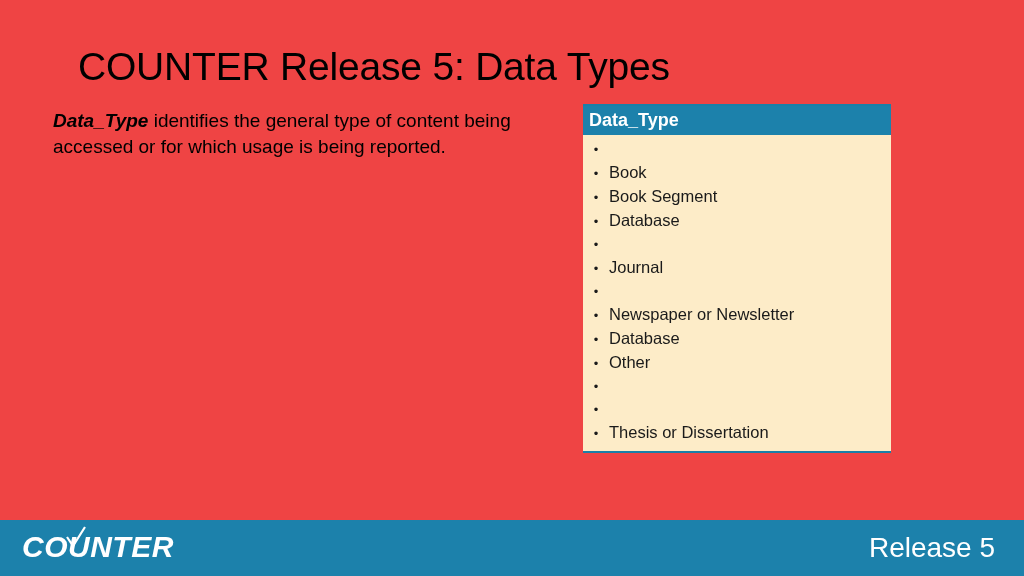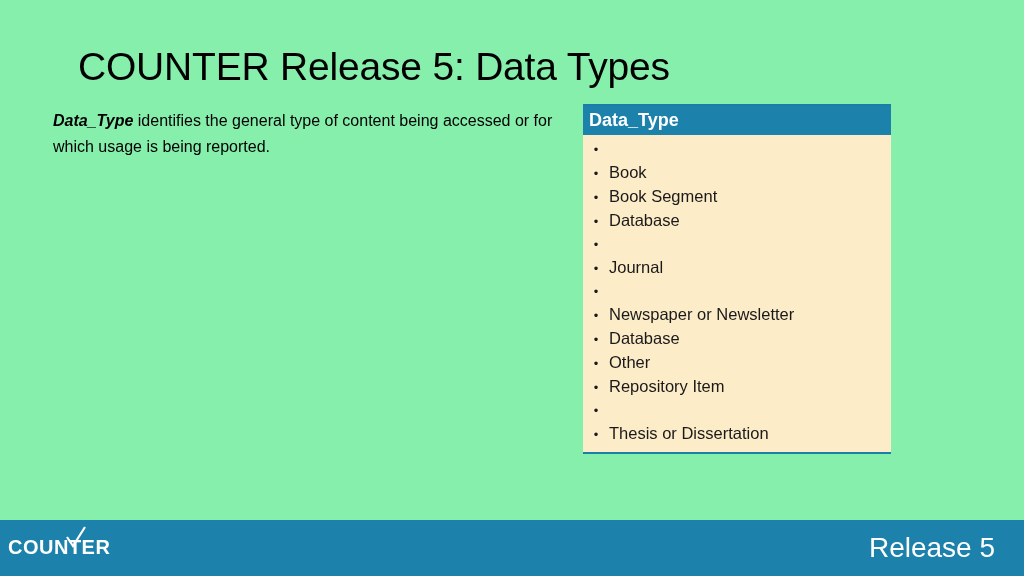--- a/index.html
+++ b/index.html
@@ -10,38 +10,38 @@
     width: 1024px;
     height: 576px;
     background: #ffffff;
     font-family: "Liberation Sans", sans-serif;
     overflow: hidden;
     position: relative;
   }
   .slide {
     position: absolute;
     inset: 0;
-    background: #86efac;
+    background: #ef4444;
   }
   .slide-title {
     position: absolute;
     left: 78px;
     top: 45px;
     font-size: 39px;
     font-weight: normal;
     color: #000000;
     letter-spacing: -0.2px;
     white-space: nowrap;
   }
   .body-text {
     position: absolute;
     left: 53px;
     top: 108px;
     width: 500px;
-    font-size: 16px;
+    font-size: 19px;
     line-height: 26px;
     color: #000000;
   }
   .body-text p {
     margin: 0;
   }
   .body-text p.spacer {
     height: 26px;
   }
   .body-text .bold-italic {
@@ -105,28 +105,29 @@
   }
   .logo {
     position: absolute;
     left: 8px;
     top: 9px;
     height: 38px;
     width: 150px;
   }
   .logo-text {
     position: absolute;
-    left: 0;
+    left: 14px;
     top: 0;
     color: #ffffff;
-    font-size: 20px;
+    font-size: 30px;
     font-weight: bold;
     letter-spacing: 0.5px;
     line-height: 36px;
     white-space: nowrap;
+    font-style: italic;
   }
   .logo-check {
     position: absolute;
     left: 57px;
     top: -3px;
     width: 22px;
     height: 24px;
   }
 </style>
 </head>
@@ -176,21 +177,20 @@
       <div class="li-row">
         <span class="li-bullet">•</span>
         <span class="li-text">Database</span>
       </div>
       <div class="li-row">
         <span class="li-bullet">•</span>
         <span class="li-text">Other</span>
       </div>
       <div class="li-row">
         <span class="li-bullet">•</span>
-        <span class="li-text">Repository Item</span>
       </div>
       <div class="li-row">
         <span class="li-bullet">•</span>
       </div>
       <div class="li-row">
         <span class="li-bullet">•</span>
         <span class="li-text">Thesis or Dissertation</span>
       </div>
     </div>
   </div>

